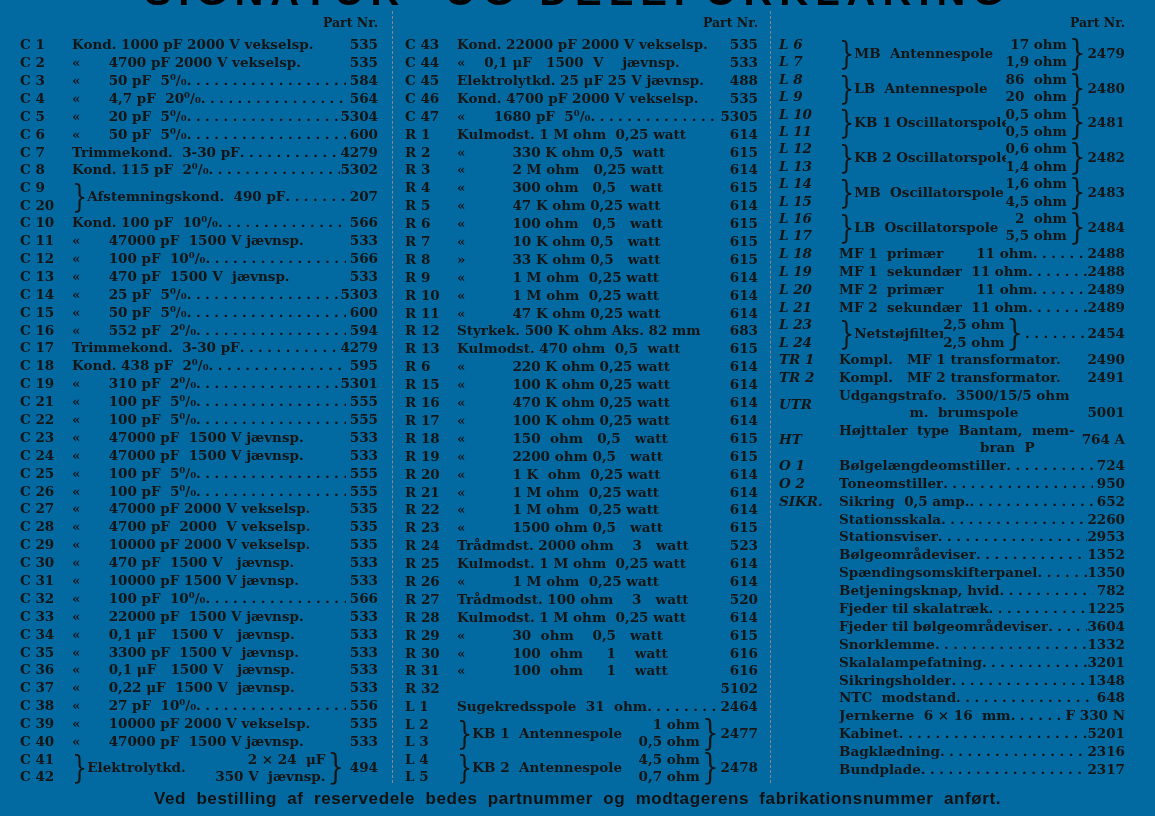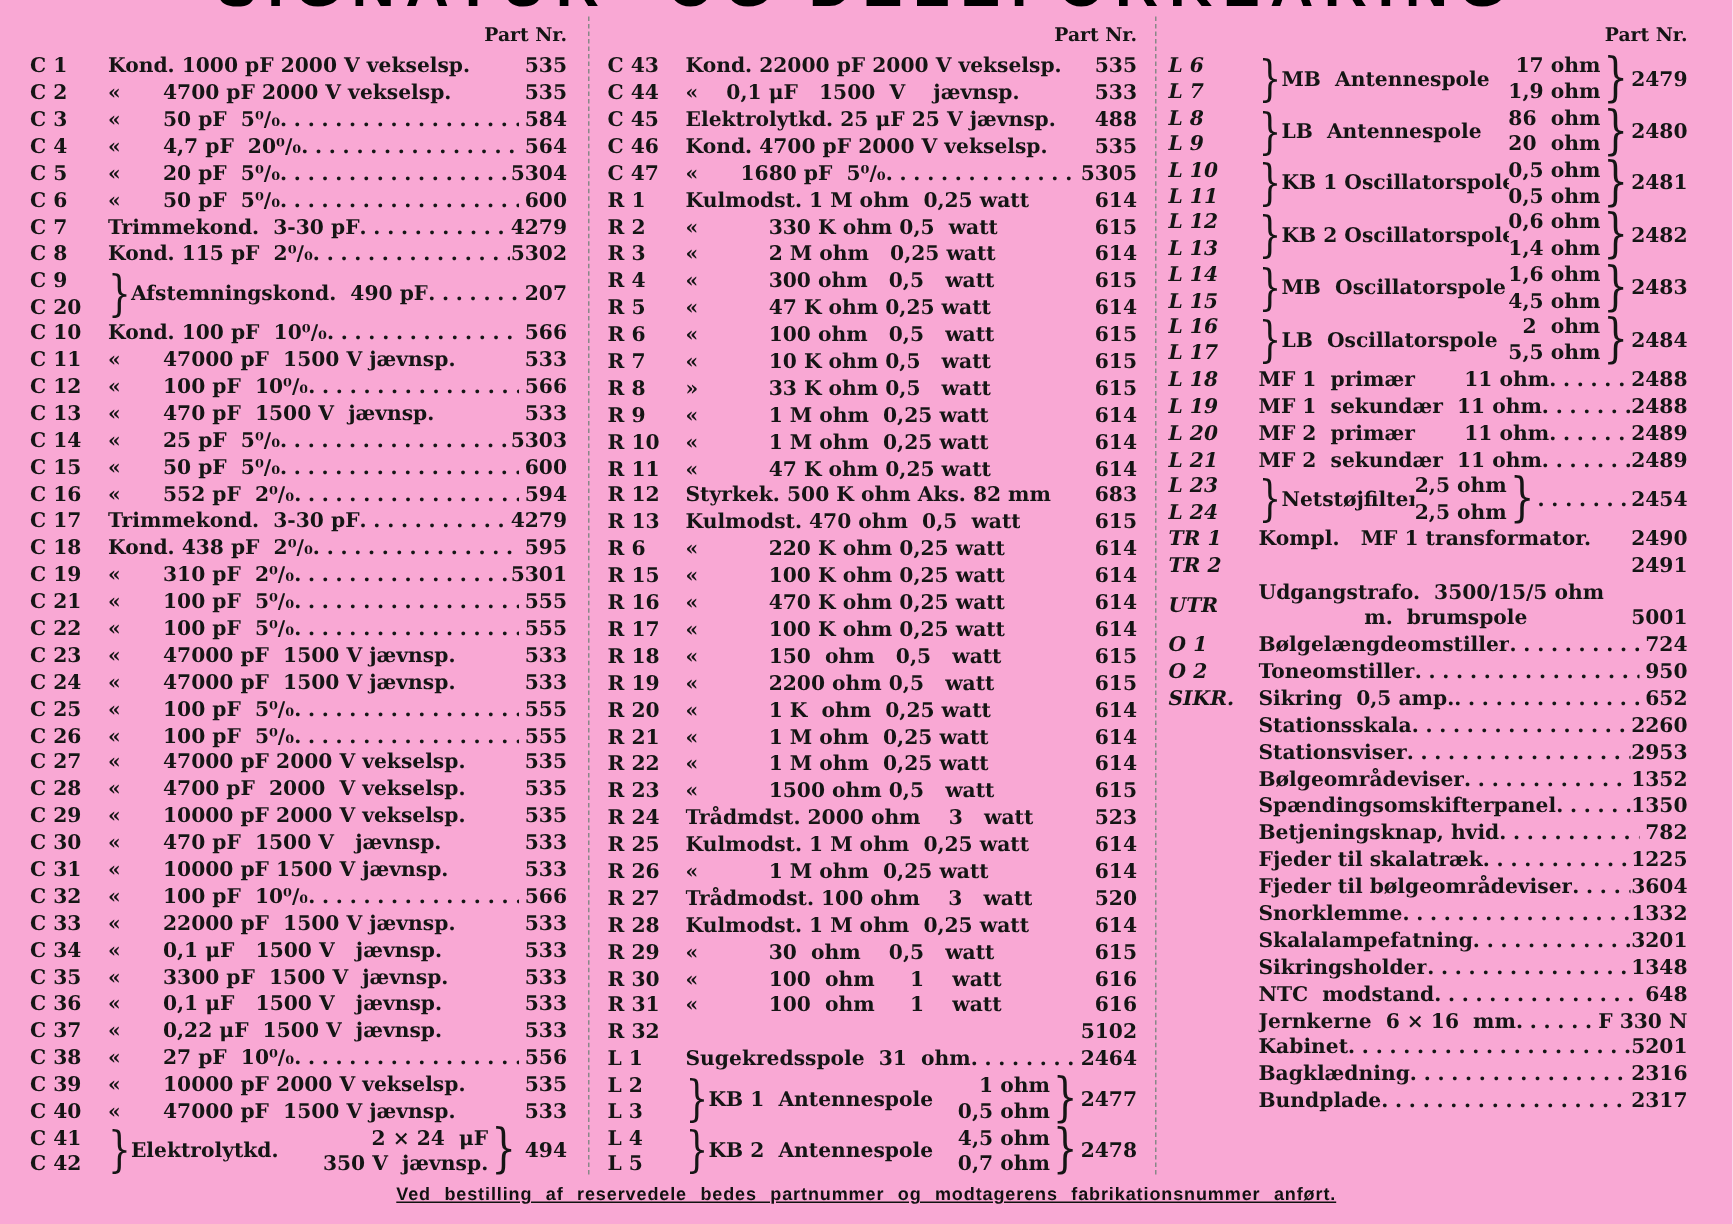--- a/index.html
+++ b/index.html
@@ -1,19 +1,19 @@
 <!DOCTYPE html>
 <html><head>
 <meta charset="utf-8">
 <style>
   html,body{margin:0;padding:0;background:#fff;}
   .page{
     position:relative;
     width:1155px;height:816px;
-    background:#f9a8d4;
+    background:#0369a1;
     overflow:hidden;
     font-family:"DejaVu Serif", serif;
     color:#151515;
   }
   
   .title-clip{
     position:relative;height:11px;overflow:hidden;text-align:center;
   }
   .title-clip span{
     position:absolute;top:-31px;left:0;right:0;
@@ -50,22 +50,22 @@
   .lead .dots{flex:1 1 0;}
   .stack{display:flex;flex-direction:column;align-items:flex-end;flex:none;}
   .stack span{display:block;white-space:pre;}
   .brace{flex:none;font-weight:normal;}
   .brace:not(:empty){font-size:26px;transform:scaleY(1.35);padding:0 2px;}
   .part{flex:none;text-align:right;white-space:pre;min-width:32px;}
   .pbot .part{align-self:flex-end;text-align:right;}
   .footer{
     text-align:center;
     font-family:"Liberation Sans", sans-serif;
-    font-weight:bold;font-size:12px;letter-spacing:0.6px;word-spacing:5px;
-    padding-top:6px;color:#111;text-decoration:underline;
+    font-weight:bold;font-size:17px;letter-spacing:0.6px;word-spacing:5px;
+    padding-top:6px;color:#111;
   }
 </style>
 </head>
 <body>
 
 <div class="page">
 
   <div class="title-clip">
     <span>SIGNATUR- OG DELEFORKLARING</span>
   </div>
@@ -1292,20 +1292,21 @@
               <span></span>
               <span></span>
             </span>
             <span class="brace"></span>
             <span class="dots"></span>
             <span class="part">2490</span>
           </div>
           <div class="row">
             <span class="ref">TR 2</span>
             <span class="rbrace"></span>
+            <span class="desc">Kompl.   MF 2 transformator.</span>
             <span class="fill"></span>
             <span class="stack">
               <span></span>
               <span></span>
             </span>
             <span class="brace"></span>
             <span class="dots"></span>
             <span class="part">2491</span>
           </div>
           <div class="row pbot">
@@ -1314,20 +1315,34 @@
             <span class="desc">Udgangstrafo.  3500/15/5 ohm
                m.  brumspole</span>
             <span class="fill"></span>
             <span class="stack">
               <span></span>
               <span></span>
             </span>
             <span class="brace"></span>
             <span class="dots"></span>
             <span class="part">5001</span>
+          </div>
+          <div class="row">
+            <span class="ref">HT</span>
+            <span class="rbrace"></span>
+            <span class="desc">Højttaler  type  Bantam,  mem-
+                              bran  P</span>
+            <span class="fill"></span>
+            <span class="stack">
+              <span></span>
+              <span></span>
+            </span>
+            <span class="brace"></span>
+            <span class="dots"></span>
+            <span class="part">764 A</span>
           </div>
           <div class="row lead">
             <span class="ref">O 1</span>
             <span class="rbrace"></span>
             <span class="desc">Bølgelængdeomstiller</span>
             <span class="fill"></span>
             <span class="stack">
               <span></span>
               <span></span>
             </span>

